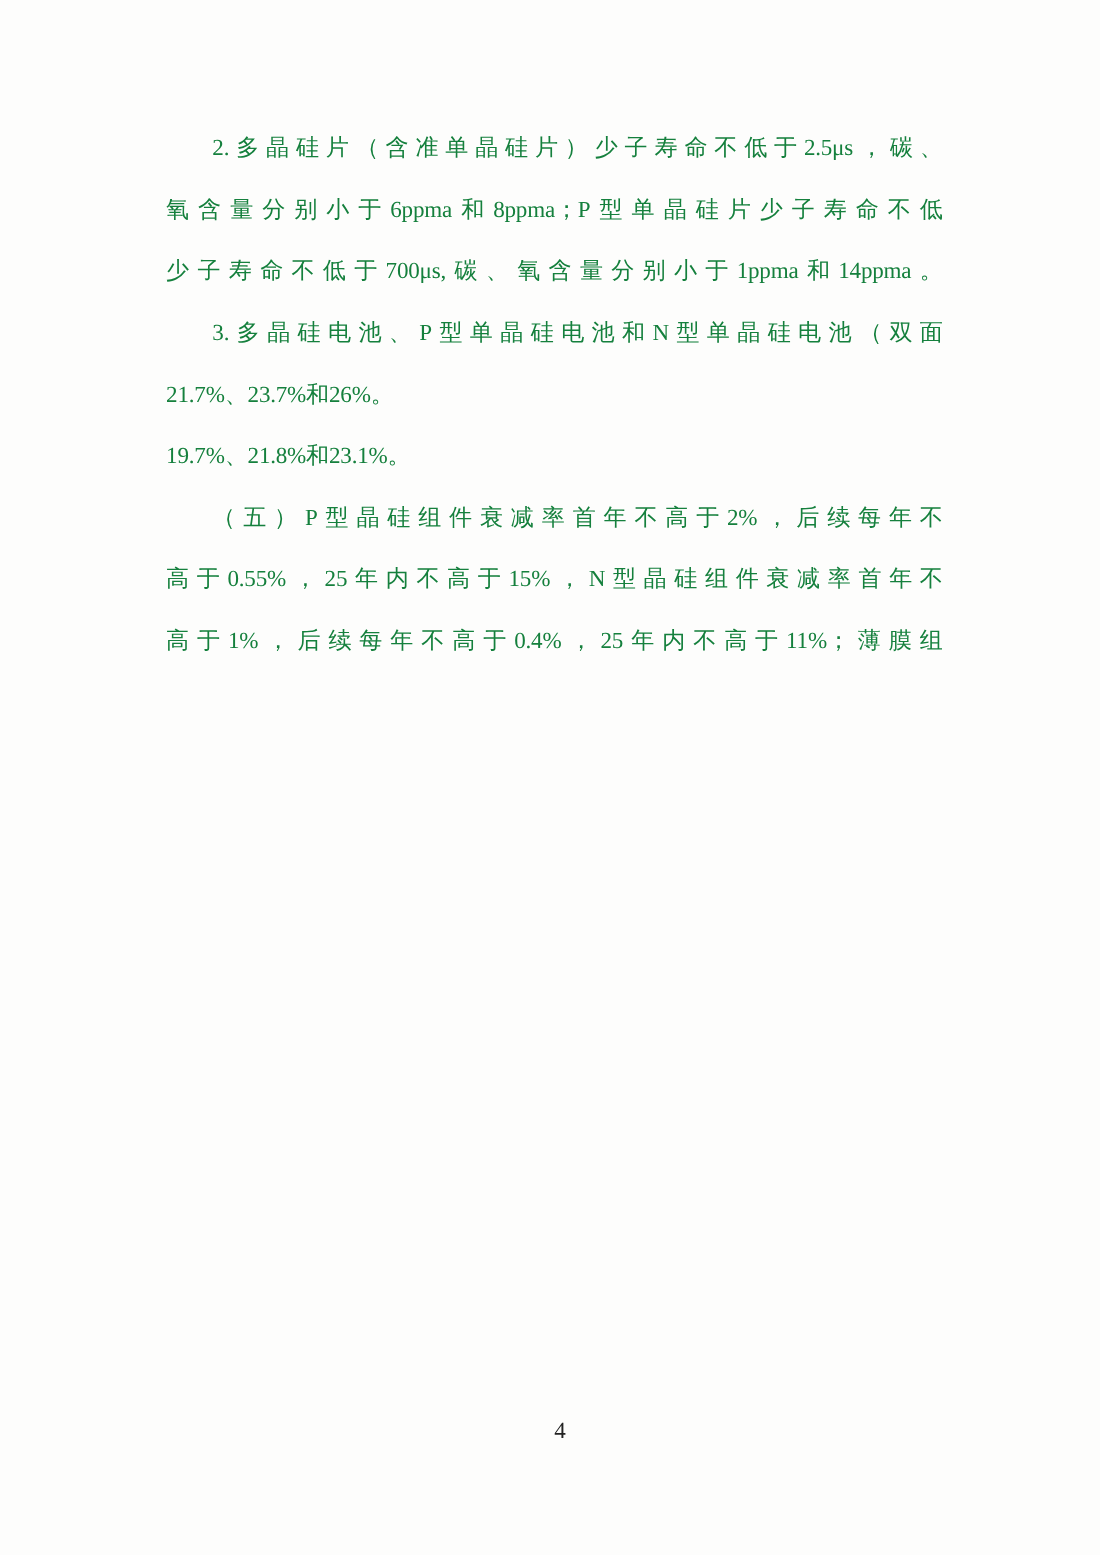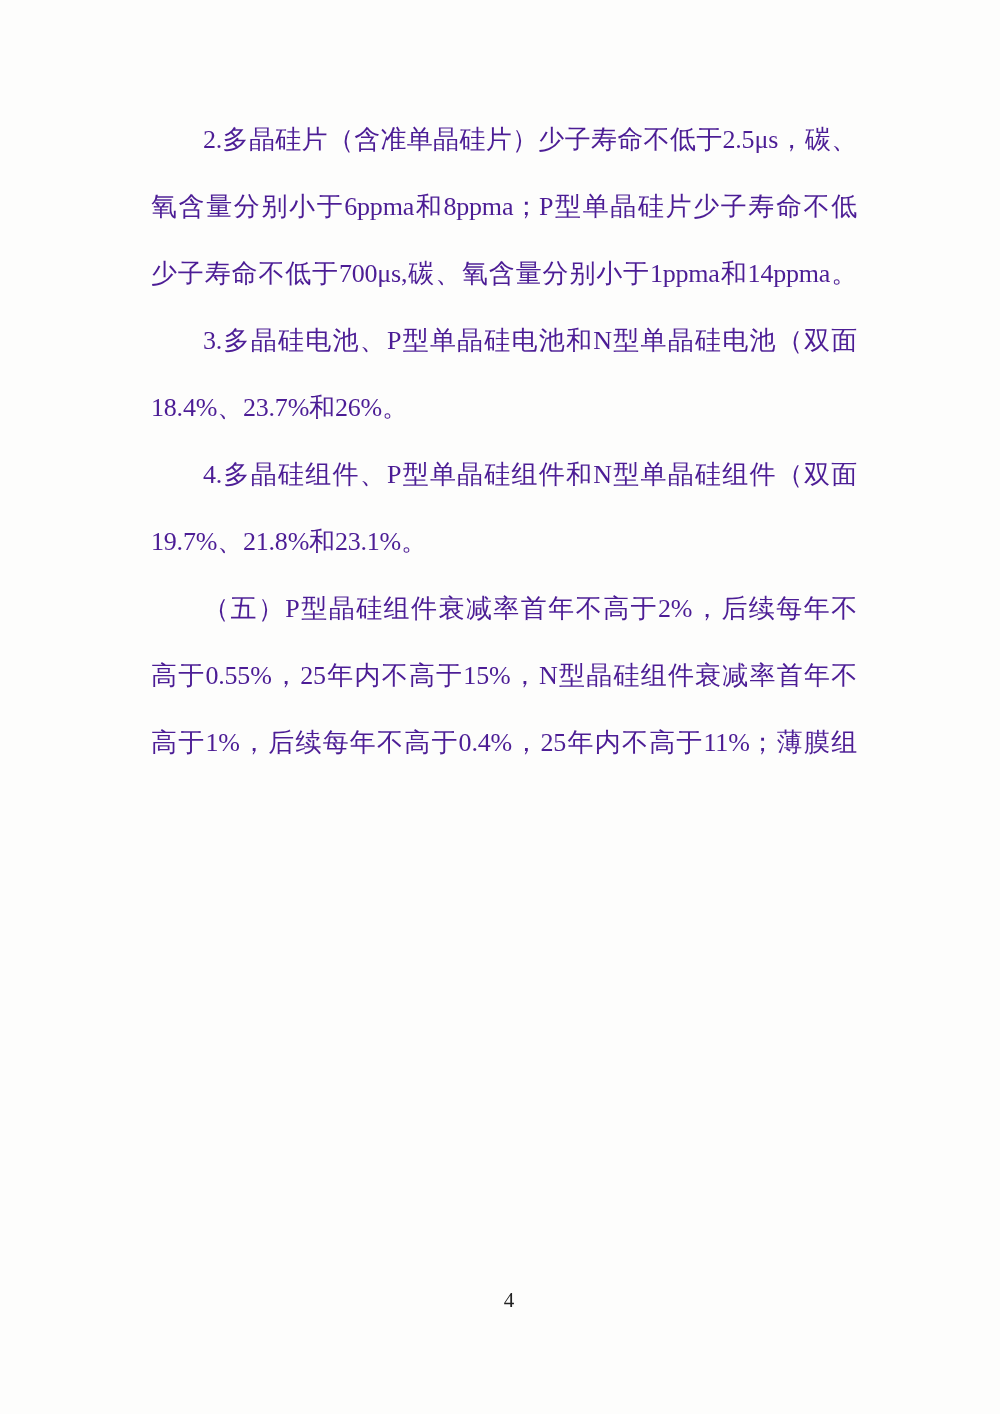--- a/index.html
+++ b/index.html
@@ -15,24 +15,24 @@
   }
   .doc-body {
     position: absolute;
     left: 151px;
     top: 106px;
     width: 706px;
   }
   .para { }
   .line {
     font-family: "Liberation Serif", "DejaVu Serif", serif;
-    font-size: 26px;
-    line-height: 67px;
+    font-size: 21px;
+    line-height: 56px;
     letter-spacing: -0.2px;
-    color: #4c1d95;
+    color: #15803d;
     text-align: left;
   }
   .line.just {
     text-align: justify;
     text-align-last: justify;
   }
   .line.indent {
     text-indent: 2em;
   }
   .page-footer {
@@ -55,24 +55,23 @@
 
 <div class="page">
   <div class="doc-body">
       <div class="para body">
         <div class="line indent just">2.多晶硅片（含准单晶硅片）少子寿命不低于2.5μs，碳、</div>
         <div class="line just">氧含量分别小于6ppma和8ppma；P型单晶硅片少子寿命不低</div>
         <div class="line just">少子寿命不低于700μs,碳、氧含量分别小于1ppma和14ppma。</div>
       </div>
       <div class="para body">
         <div class="line indent just">3.多晶硅电池、P型单晶硅电池和N型单晶硅电池（双面</div>
-        <div class="line">18.4%、23.7%和26%。</div>
+        <div class="line">21.7%、23.7%和26%。</div>
       </div>
       <div class="para body">
-        <div class="line indent just">4.多晶硅组件、P型单晶硅组件和N型单晶硅组件（双面</div>
         <div class="line">19.7%、21.8%和23.1%。</div>
       </div>
       <div class="para body">
         <div class="line indent just">（五）P型晶硅组件衰减率首年不高于2%，后续每年不</div>
         <div class="line just">高于0.55%，25年内不高于15%，N型晶硅组件衰减率首年不</div>
         <div class="line just">高于1%，后续每年不高于0.4%，25年内不高于11%；薄膜组</div>
       </div>
     </div>
   <div class="page-footer">
     <span class="page-number">4</span>

